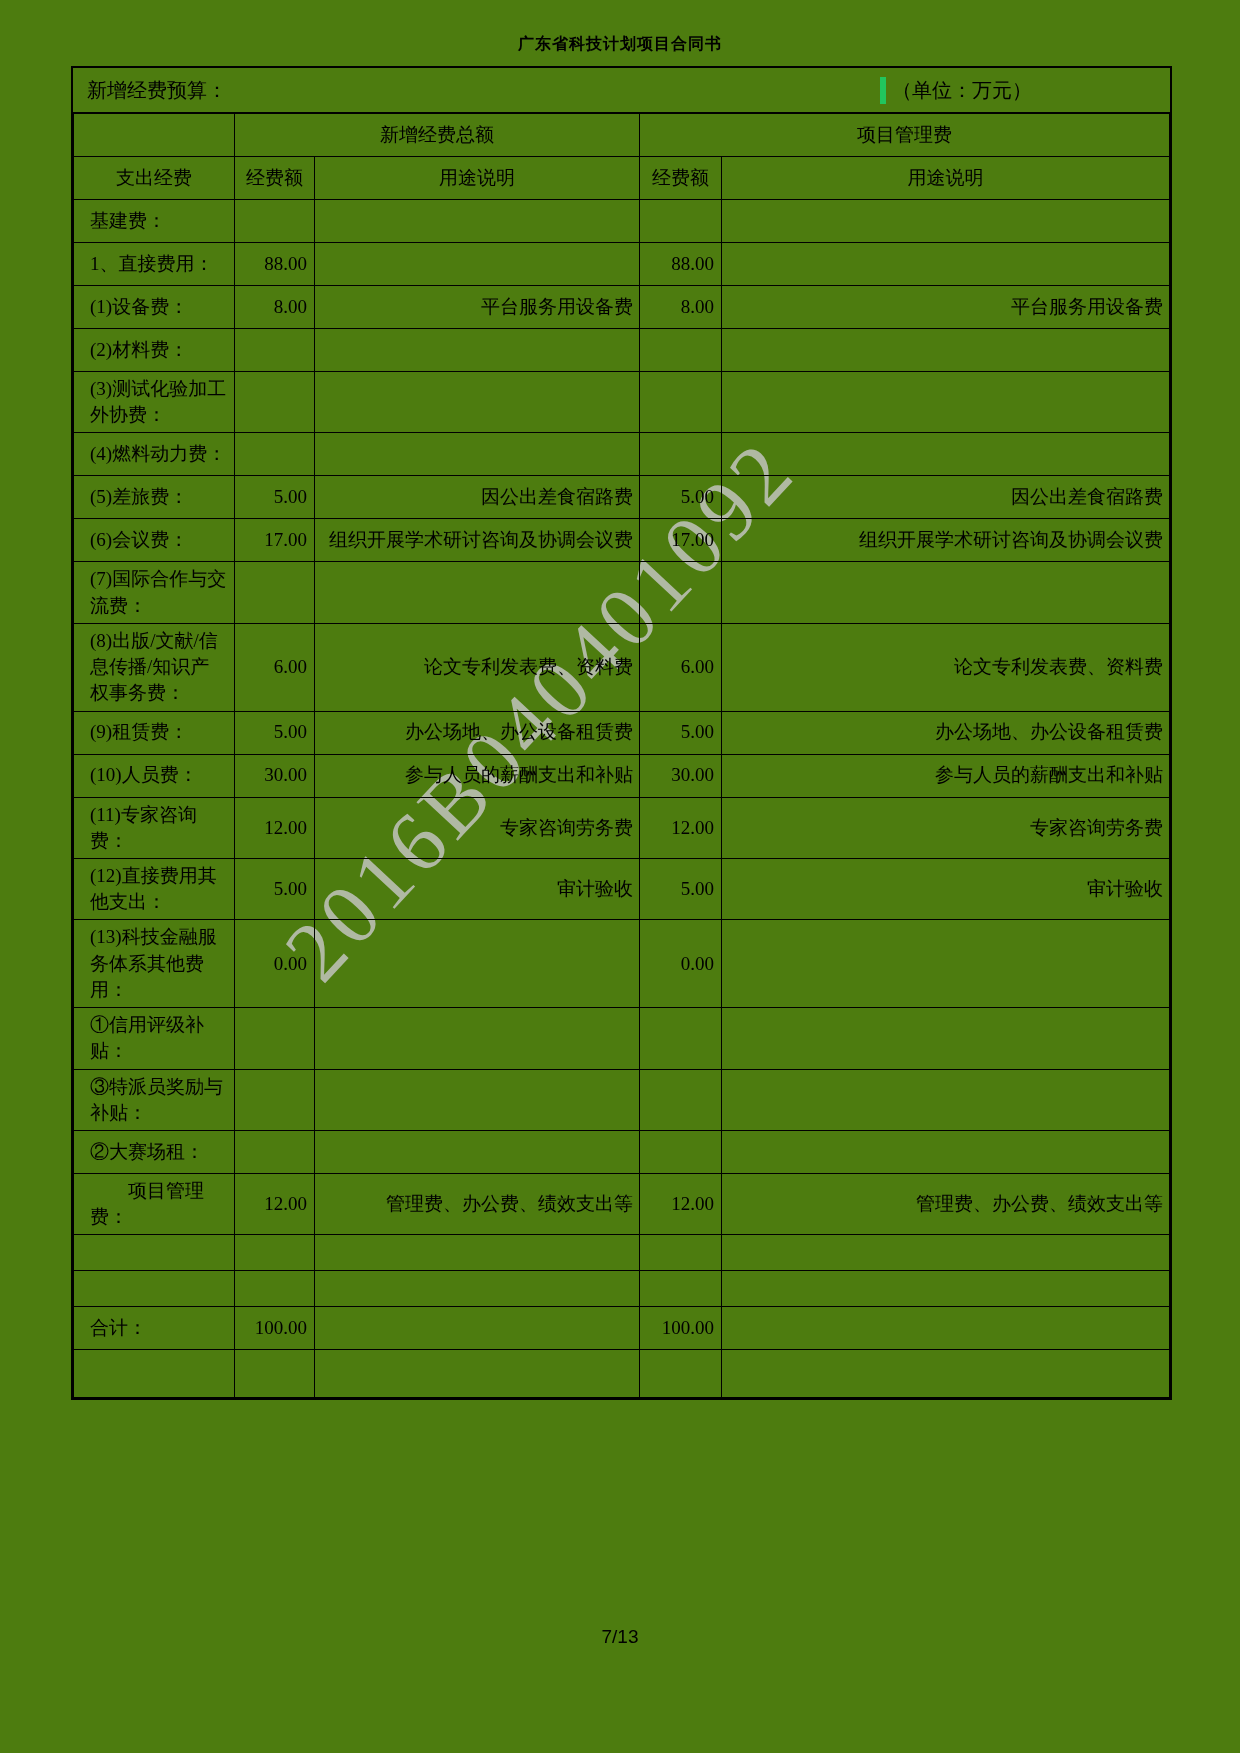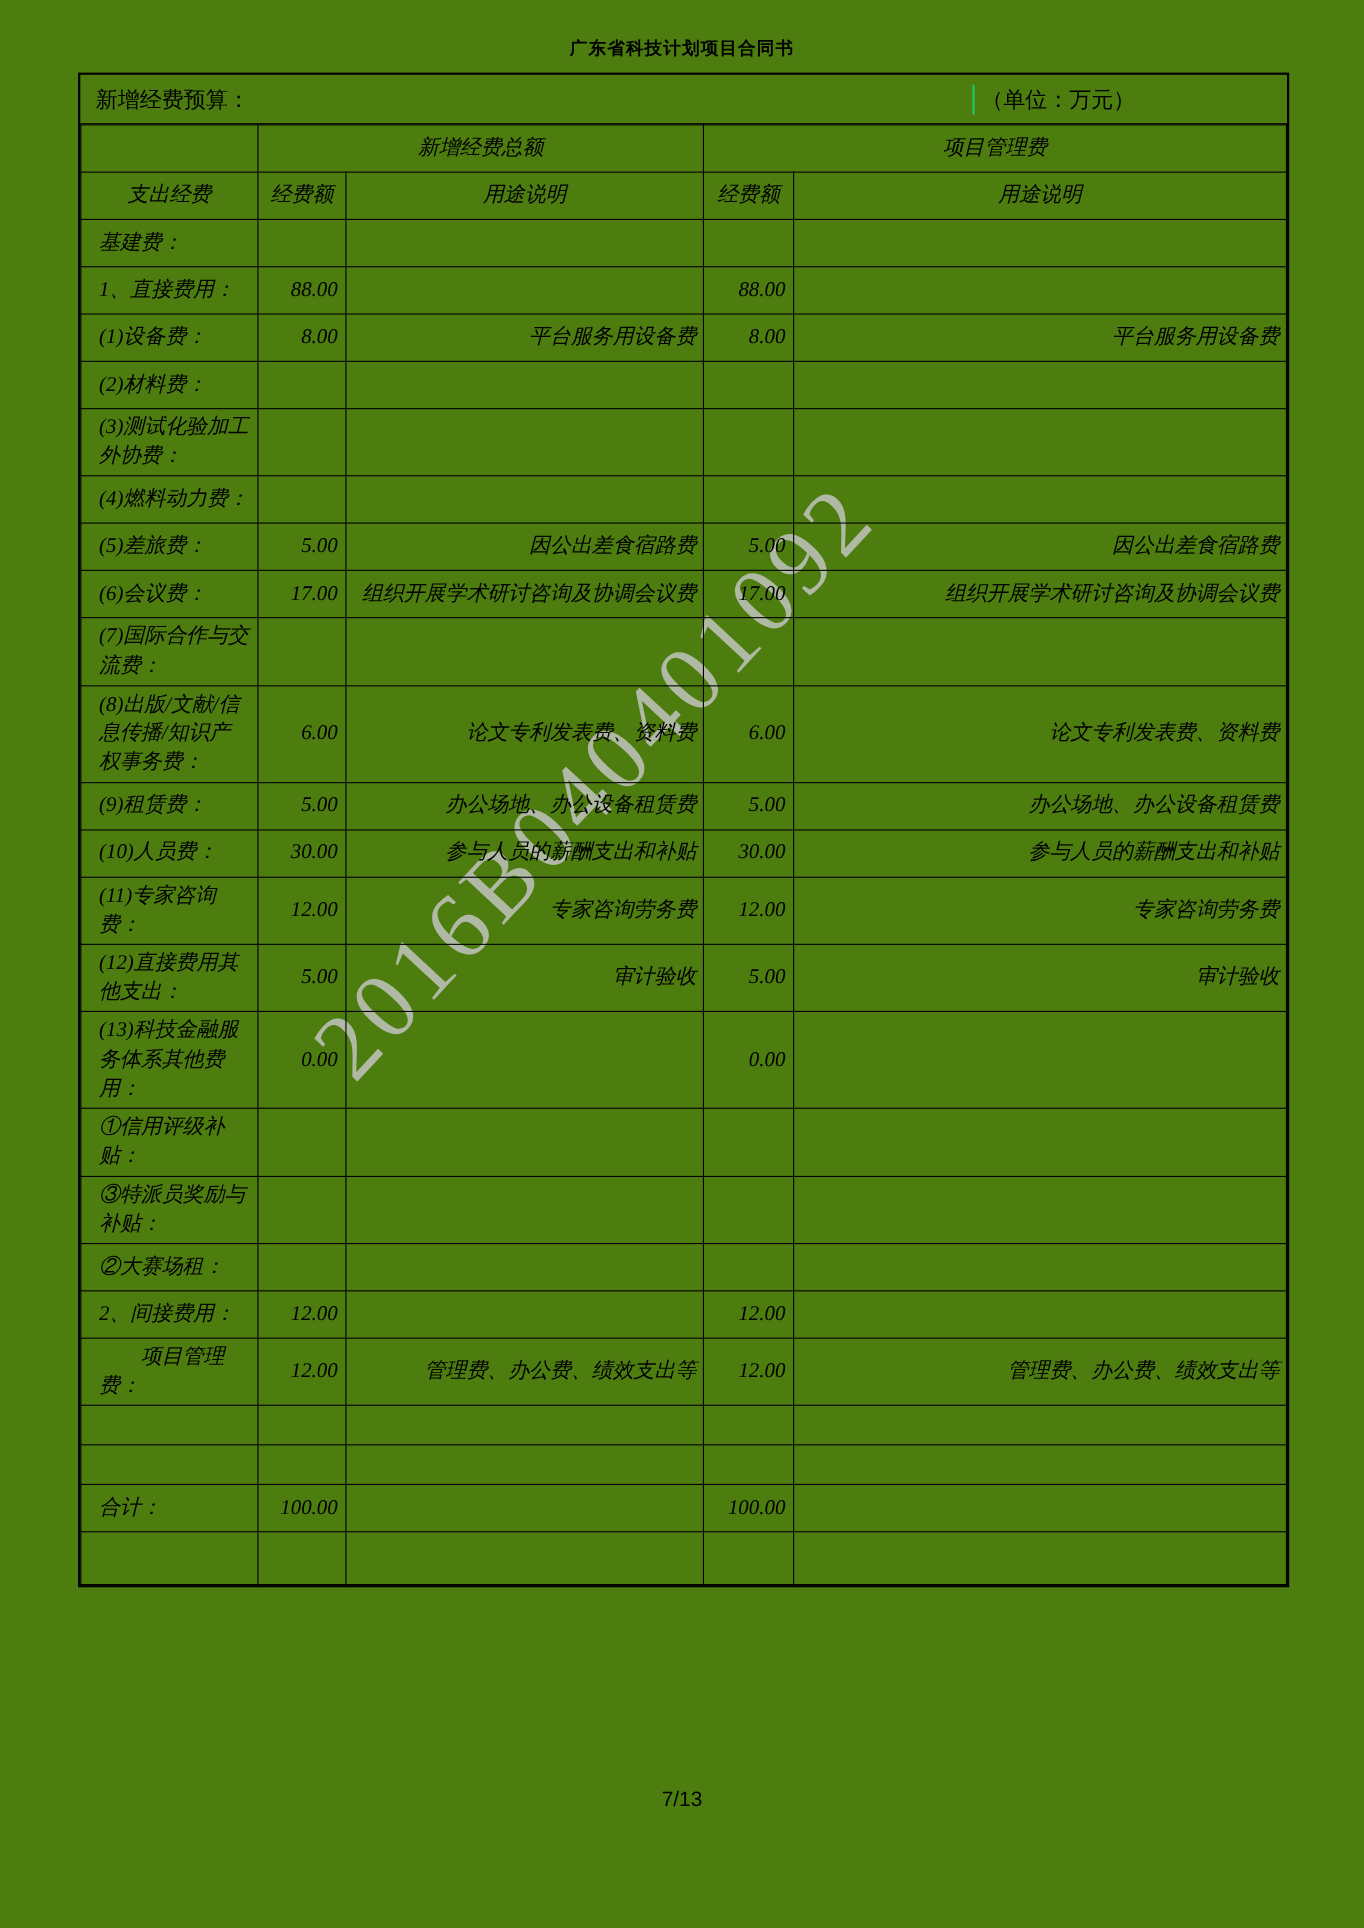--- a/index.html
+++ b/index.html
@@ -33,36 +33,36 @@
     background:transparent;
   }
   .caption-row{
     display:flex;align-items:center;
     height:44px;
     border-bottom:1px solid #000;
     font-size:20px;
   }
   .caption-left{flex:1;display:flex;align-items:center;padding-left:14px;}
   .caption-right{
-    width:278px;border-left:2px solid #22c55e;
+    width:278px;border-left:6px solid #22c55e;
     display:flex;align-items:center;padding-left:6px;
   }
   table{
     border-collapse:collapse;width:100%;
     table-layout:fixed;font-size:19px;
   }
   td{
     border:1px solid #000;
     vertical-align:middle;
     padding:4px 6px;
     line-height:1.38;
     word-break:break-all;
     background:transparent;
   }
-  table tr{height:43px;font-style:italic;}
+  table tr{height:43px;}
   .group-row td,.head-row td{text-align:center;}
   .c-item{padding-left:16px;}
   .c-amt{text-align:right;padding-right:7px;}
   .c-desc{text-align:right;}
   tr.spacer-sm{height:36px;}
   tr.spacer-lg{height:48px;}
   .page-number{
     position:absolute;top:1626px;left:0;width:100%;
     text-align:center;font-size:19px;
     font-family:"Liberation Sans","DejaVu Sans",sans-serif;
@@ -225,27 +225,20 @@
             <td class="c-desc"></td>
           </tr>
           <tr>
             <td class="c-item">②大赛场租：</td>
             <td class="c-amt"></td>
             <td class="c-desc"></td>
             <td class="c-amt"></td>
             <td class="c-desc"></td>
           </tr>
           <tr>
-            <td class="c-item">2、间接费用：</td>
-            <td class="c-amt">12.00</td>
-            <td class="c-desc"></td>
-            <td class="c-amt">12.00</td>
-            <td class="c-desc"></td>
-          </tr>
-          <tr>
             <td class="c-item">　　项目管理费：</td>
             <td class="c-amt">12.00</td>
             <td class="c-desc">管理费、办公费、绩效支出等</td>
             <td class="c-amt">12.00</td>
             <td class="c-desc">管理费、办公费、绩效支出等</td>
           </tr>
           <tr class="spacer-sm">
             <td class="c-item"></td>
             <td class="c-amt"></td>
             <td class="c-desc"></td>

